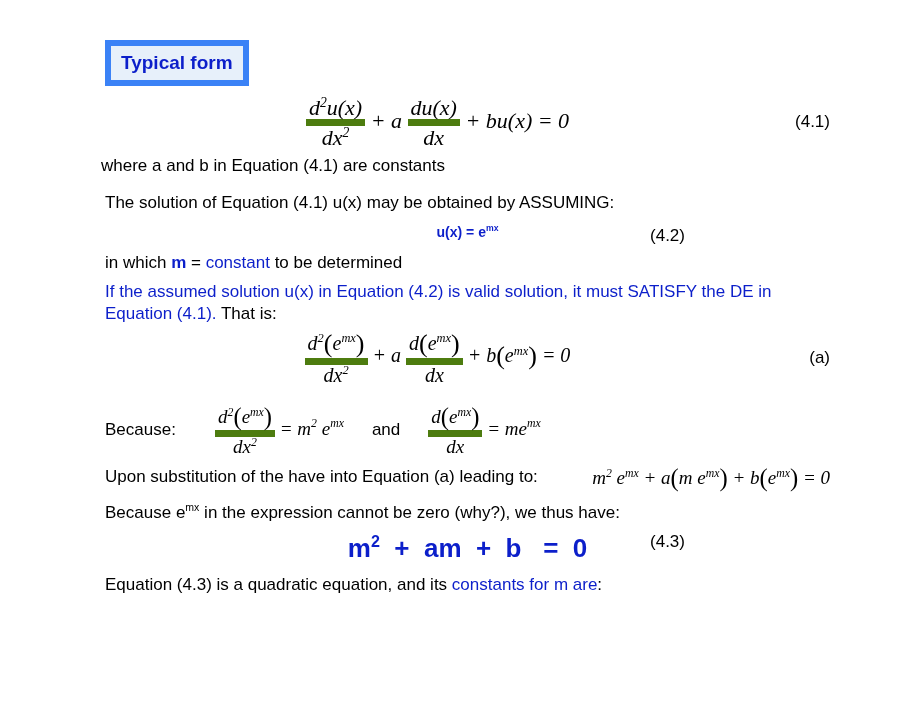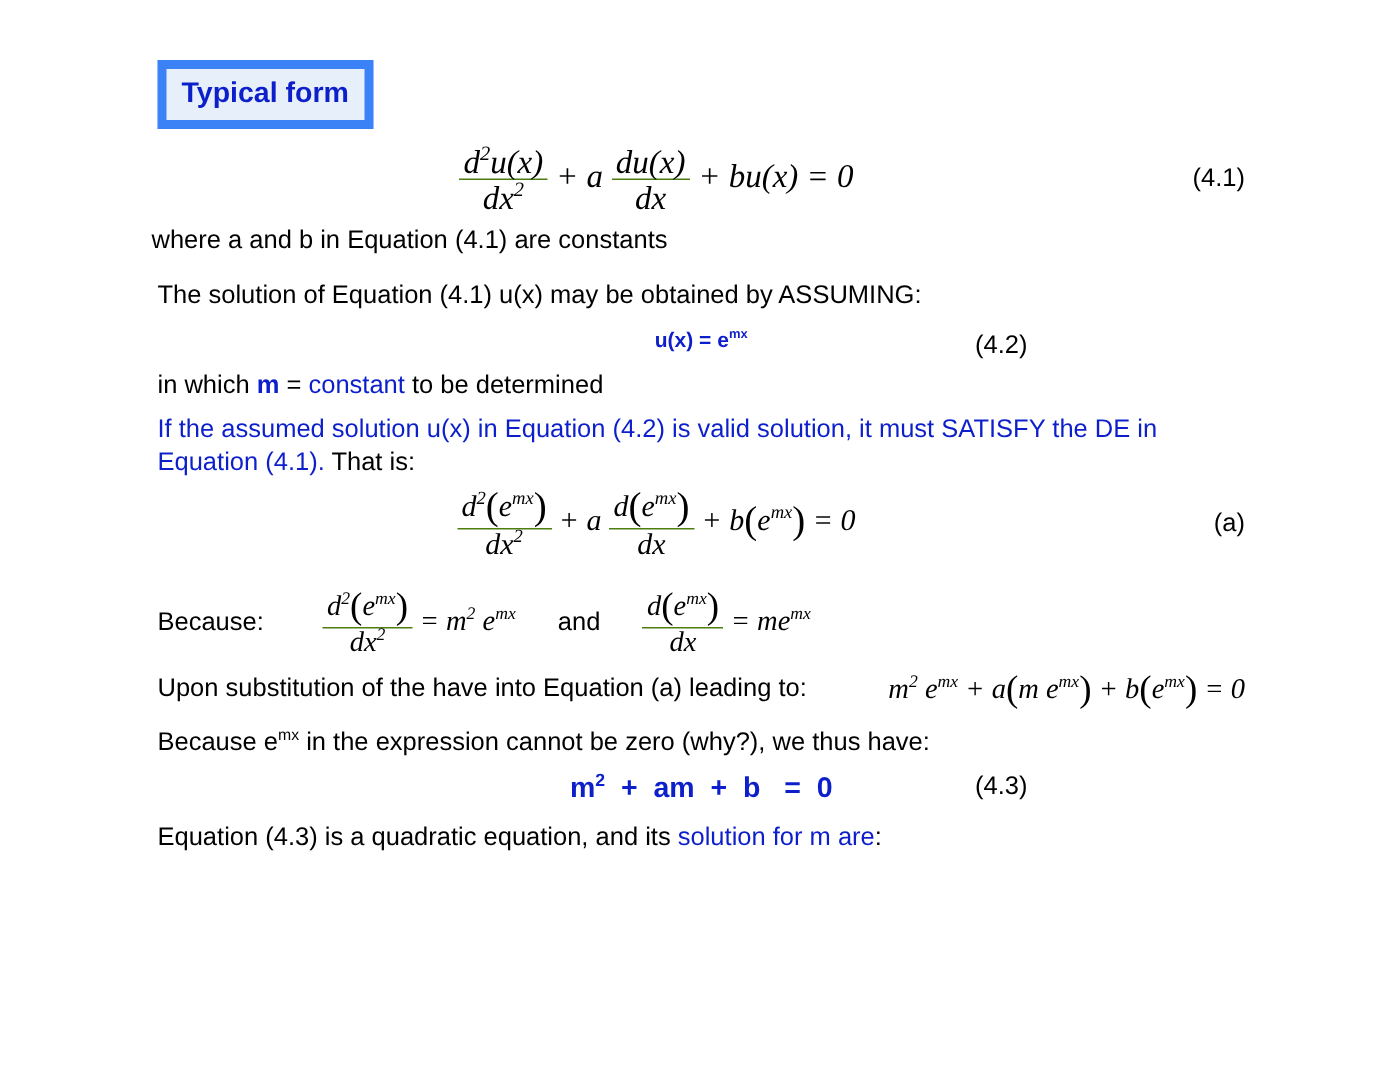--- a/index.html
+++ b/index.html
@@ -45,28 +45,28 @@
     .blue { color: #0c1fca; }
     .boldblue { color: #0c1fca; font-weight: bold; }
     .assume {
       text-align: center;
       margin-top: 8px;
       font-size: 14px;
     }
     .assume-inner { display:inline-block; }
     .ctr { text-align:center; }
     .frac { display:inline-block; vertical-align:middle; text-align:center; font-style:italic; }
-    .frac .top { display:block; border-bottom:1px solid #4d7c0f; padding:0 3px; line-height:1.05;text-align:right; }
+    .frac .top { display:block; border-bottom:7px solid #4d7c0f; padding:0 3px; line-height:1.05;text-align:right; }
     .frac .bot { display:block; padding:0 3px; line-height:1.05; }
     sup, sub { font-size:0.62em; line-height:0; }
     .serif { font-family:'Times New Roman',serif; }
     .inline-math { font-family:'Times New Roman', serif; font-style:italic; display:inline-block; vertical-align:middle; }
     .row-ab { display:flex; align-items:center; margin-top:18px; }
     .row-ab > div { }
-    .final-eq { color:#0c1fca; font-weight:bold; text-align:center; font-size:19px; }
+    .final-eq { color:#0c1fca; font-weight:bold; text-align:center; font-size:26px; }
     .eqnum-right { position:absolute; right:145px; }
     .rel-holder { position:relative; }
     .upon-line { display:flex; align-items:center; margin-top:4px;}
     .upon-line .lead { flex:0 0 auto; }
     .upon-line .expr { flex:1; text-align:right; font-family:'Times New Roman',serif; font-style:italic; font-size:19px; }
     .tight { margin-top:2px; }
     .big-paren { font-size:1.3em; font-style:normal; vertical-align:-0.08em; }
   </style>
 </head>
 <body>
@@ -121,16 +121,16 @@
   </div>
 
   <div class="rel-holder" style="margin-top:2px;">
     <div class="final-eq">
       <span>m<sup>2</sup>&nbsp;&nbsp;+&nbsp;&nbsp;am&nbsp;&nbsp;+&nbsp;&nbsp;b&nbsp;&nbsp;&nbsp;=&nbsp;&nbsp;0</span>
     </div>
     <span class="eqnum-right" style="top:0;">(4.3)</span>
   </div>
 
   <div class="para" style="margin-top:8px;">
-    <span>Equation (4.3) is a quadratic equation, and its </span><span class="blue">solution for m are</span><span>:</span>
+    <span>Equation (4.3) is a quadratic equation, and its </span><span class="blue">constants for m are</span><span>:</span>
   </div>
 
 </div>
 
 </body></html>

